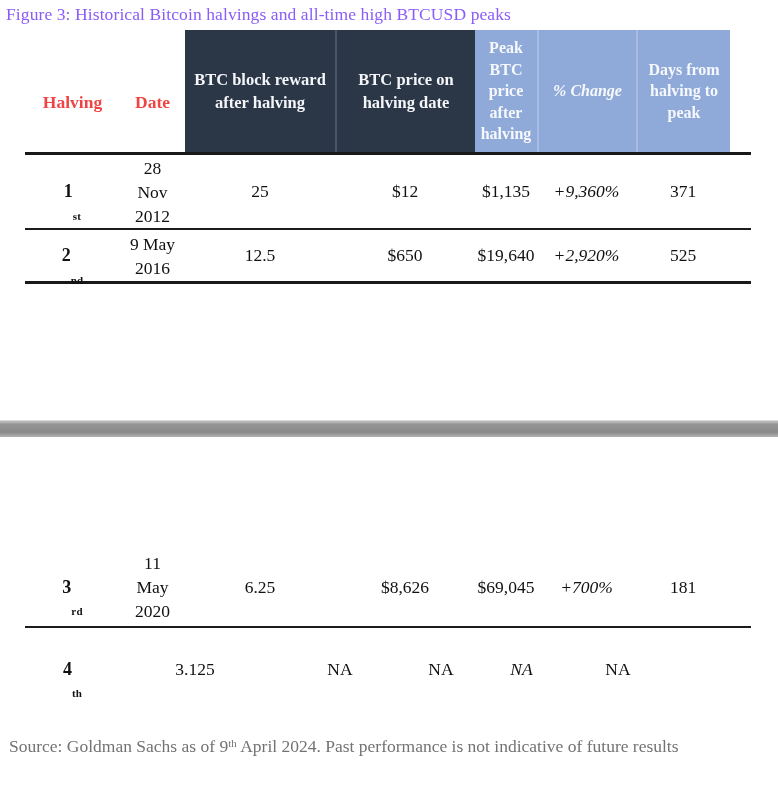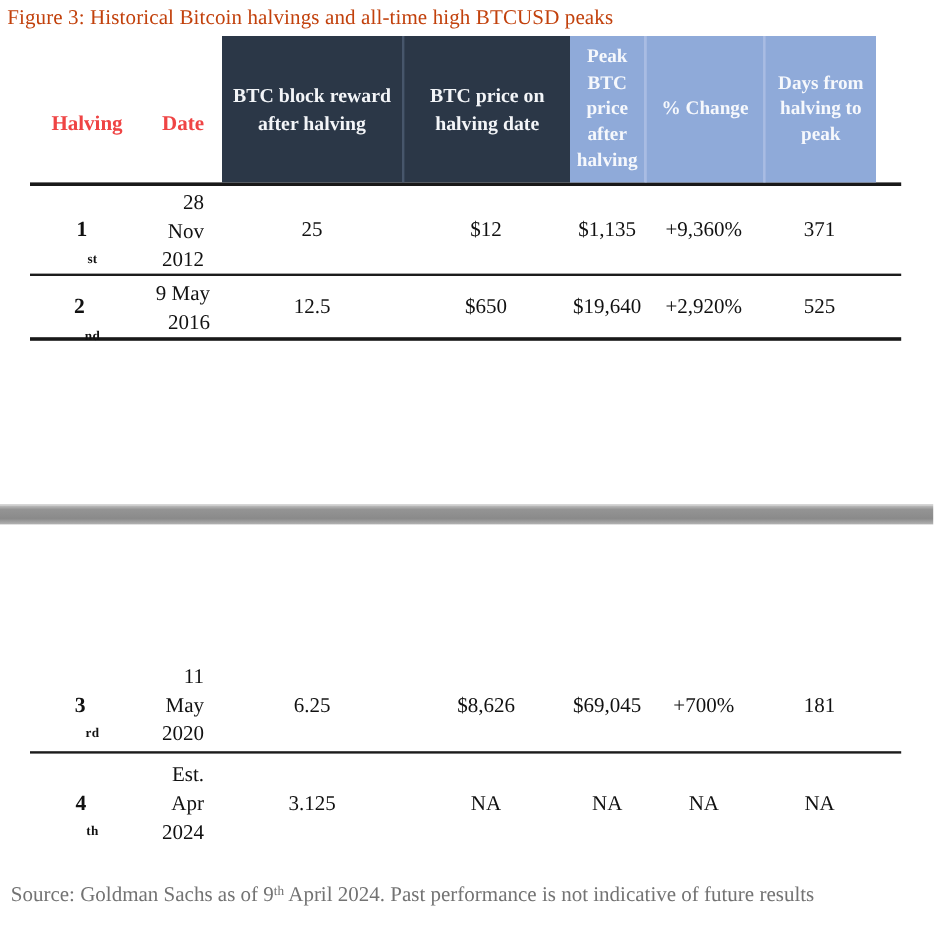--- a/index.html
+++ b/index.html
@@ -8,58 +8,58 @@
     position:relative;
     width:778px; height:785px;
     background:#ffffff;
     font-family:"Liberation Serif", "DejaVu Serif", serif;
     color:#141414;
     overflow:hidden;
   }
   .fig-title {
     position:absolute; top:4px; left:6px;
     font-size:17.5px; font-weight:500; letter-spacing:0.1px;
-    color:#c2410c; white-space:nowrap;
+    color:#8b5cf6; white-space:nowrap;
   }
   .tbl { position:absolute; left:25px; width:726px; }
   .tbl-top { top:30px; }
   .tbl-bottom { top:548px; }
   .row { display:flex; width:726px; }
   .cell {
     display:flex; align-items:center; justify-content:center;
     text-align:center; flex:0 0 auto;
   }
   
   .c0 { width:95px; }
   .c1 { width:65px; }
   .c2 { width:150px; }
   .c3 { width:140px; }
   .c4 { width:62px; }
-  .c5 { width:99px; }
+  .c5 { width:99px;font-style:italic; }
   .c6 { width:94px; }
   
   .hdr { height:122px; }
   .hdr .cell { font-weight:bold; line-height:23px; }
   .hdr .plain { color:#ef4444; font-size:17.5px; padding-top:22px; }
   .hdr .dark  { background:#2b3747; color:#f3f5f8; font-size:16.5px; padding:0 6px; }
   .hdr .dark.sep  { border-left:2px solid #47566b; }
   .hdr .light { background:#8faad9; color:#f6f8fc; font-size:16px; line-height:21.5px; padding:0 3px; }
   .hdr .light.sep { border-left:2px solid #a9bce3; }
   
   .rule-thick { height:3px; background:#191919; width:726px; }
   .rule-thin  { height:2px; background:#1c1c1c; width:726px; }
   
   .drow .cell { font-size:17.5px; color:#111111; }
   .r1 { height:73px; }
   .r2 { height:51px; }
   .r3 { height:78px; }
   .r4 { height:82px; }
   .ord-num { font-weight:bold; font-size:18px; }
   .ord-sup { font-weight:bold; font-size:11px; vertical-align:6px; letter-spacing:0.2px;margin-top:48px; }
-  .date-cell { line-height:24px;text-align:right; }
+  .date-cell { line-height:24px; }
   
   .divider {
     position:absolute; top:420px; left:0; width:778px; height:17px;
     background:linear-gradient(180deg,#c2c2c2 0%, #949494 22%, #8a8a8a 70%, #b3b3b3 100%);
     border-top:1px solid #d6d6d6;
   }
   
   .source {
     position:absolute; top:731px; left:9px; width:752px;
     font-size:17.5px; line-height:24px; color:#737373;
@@ -152,27 +152,20 @@
       <div class="cell c6">181</div>
     </div>
 
     <div class="rule-thin"></div>
 
     <div class="row drow r4">
       <div class="cell c0">
           <span class="ord-num">4</span>
           <span class="ord-sup">th</span>
         </div>
-      <div class="cell c1 date-cell">
-          <div>
-            <div>Est.</div>
-            <div>Apr</div>
-            <div>2024</div>
-          </div>
-        </div>
       <div class="cell c2">3.125</div>
       <div class="cell c3">NA</div>
       <div class="cell c4">NA</div>
       <div class="cell c5">NA</div>
       <div class="cell c6">NA</div>
     </div>
   </div>
 
   <div class="source"><span>Source: Goldman Sachs as of 9</span><sup>th</sup><span> April 2024. Past performance is not indicative of future results</span></div>
 

